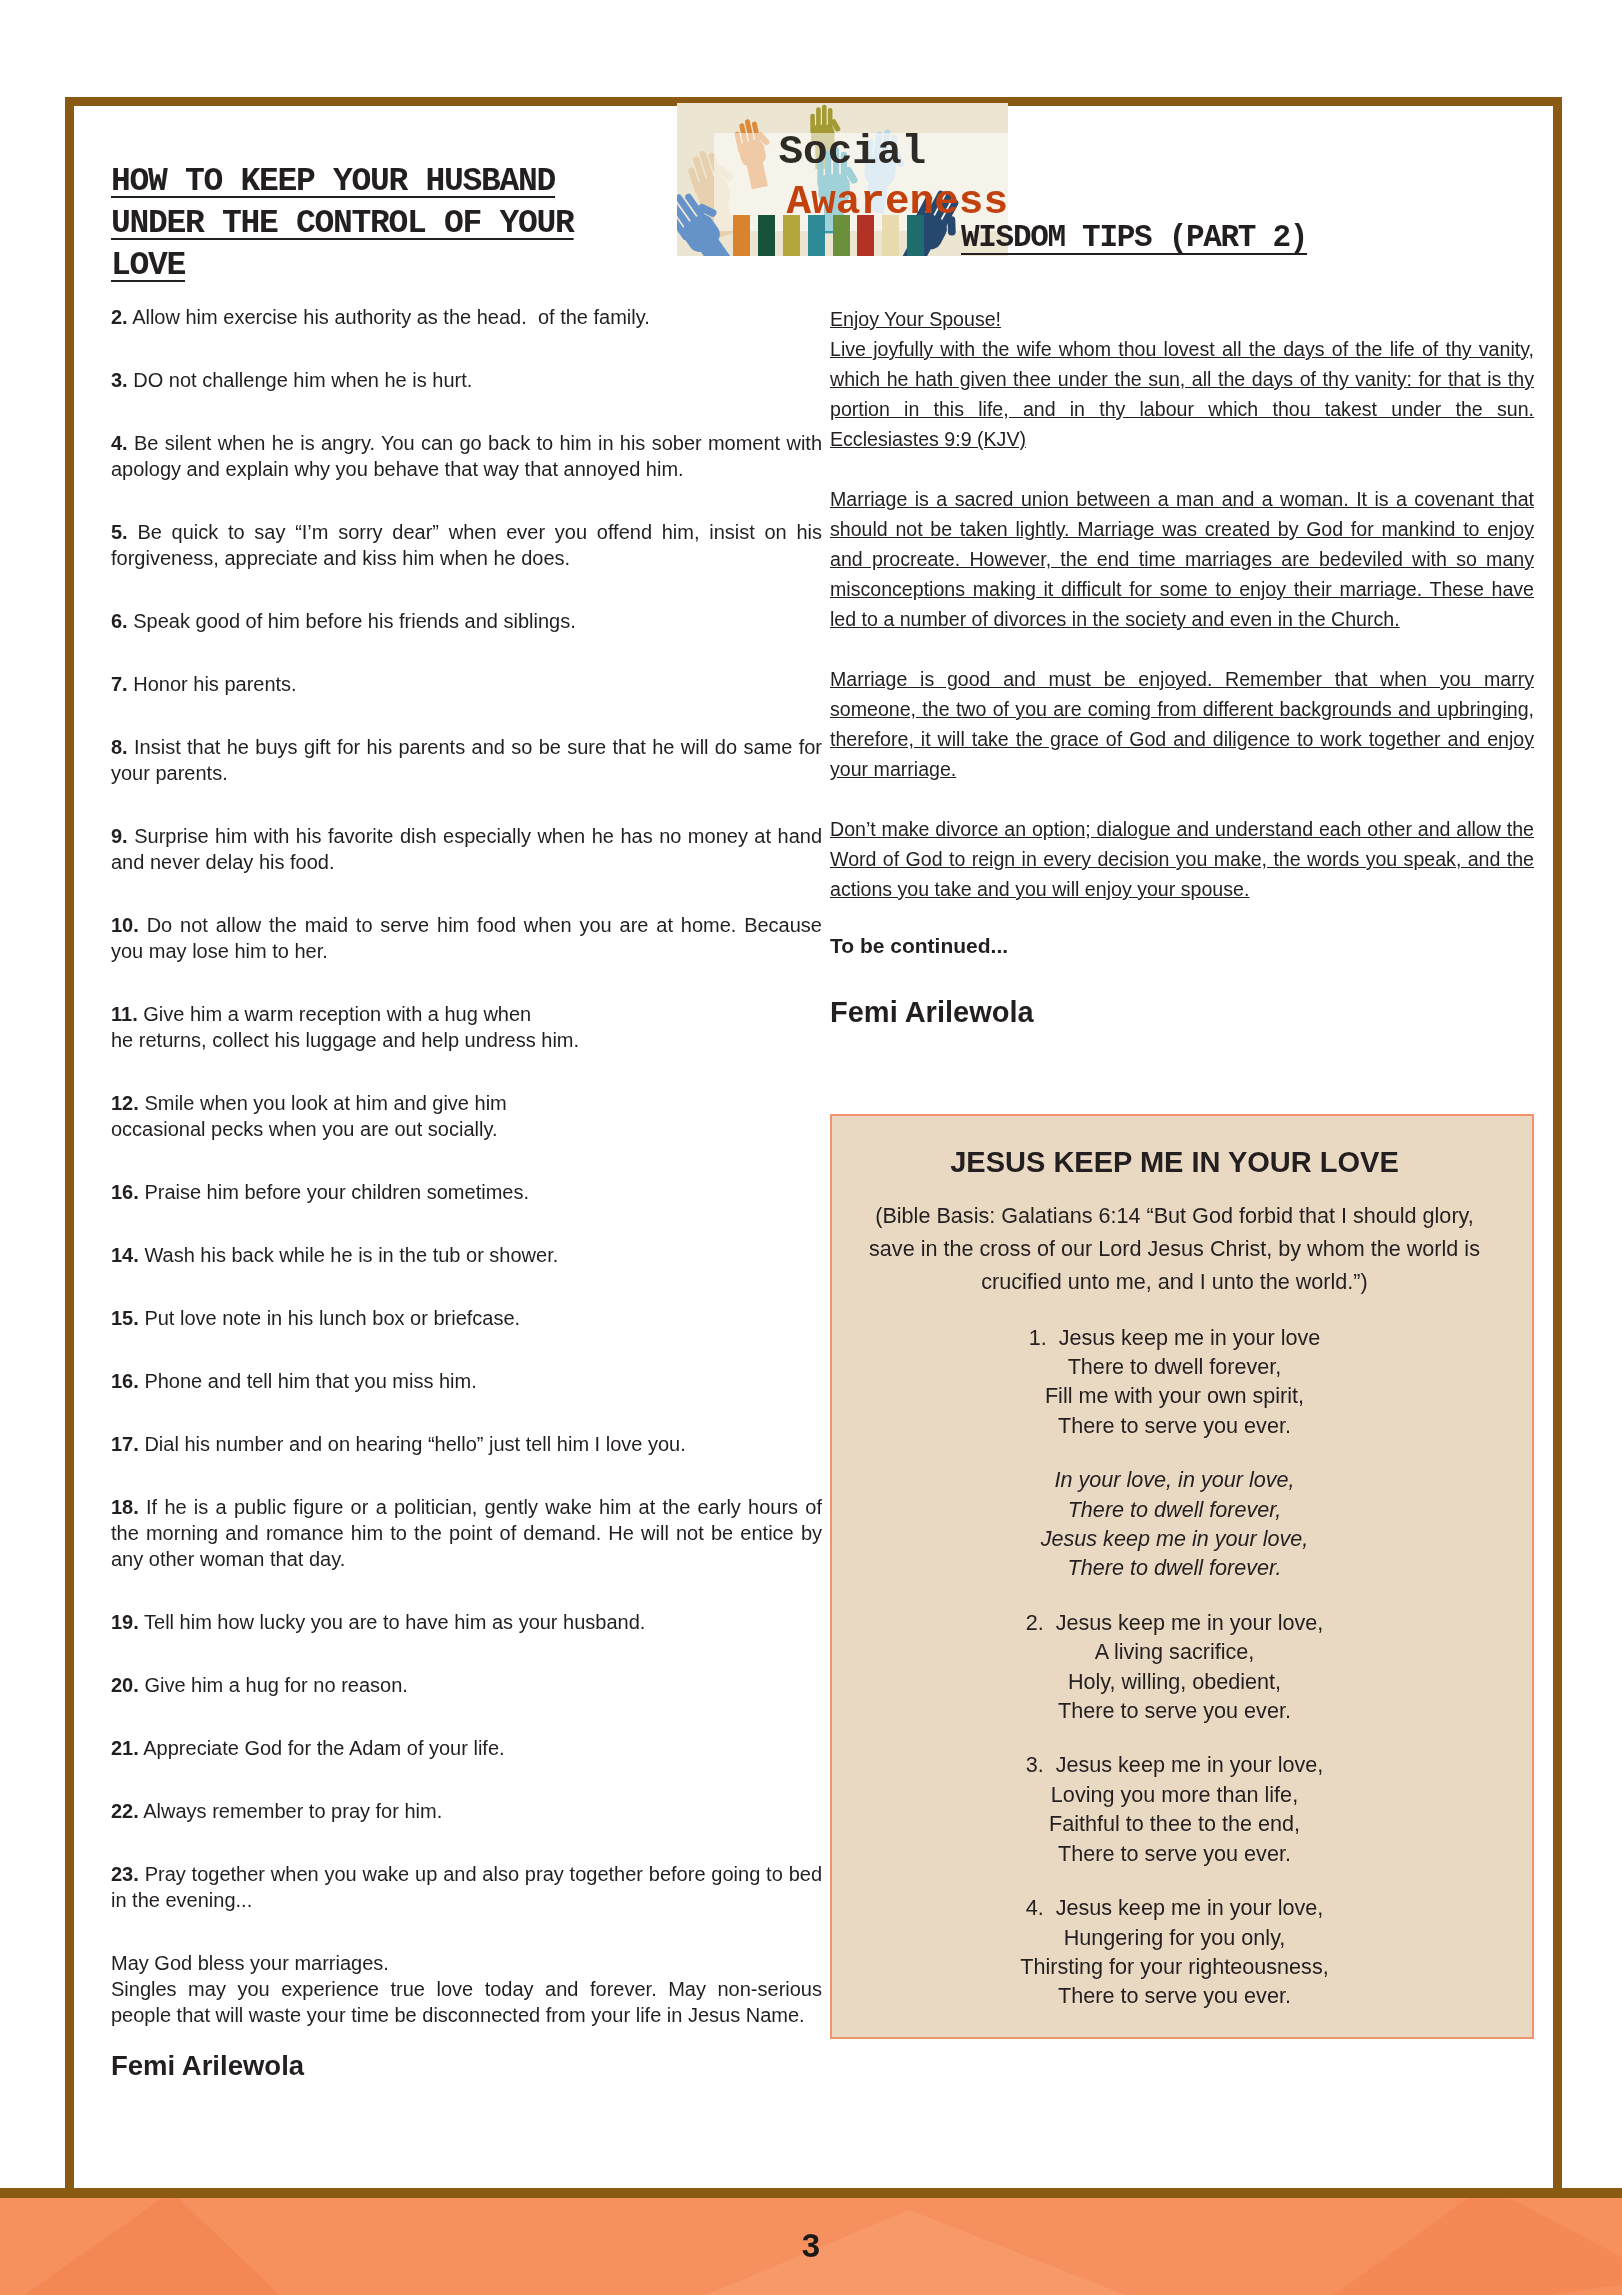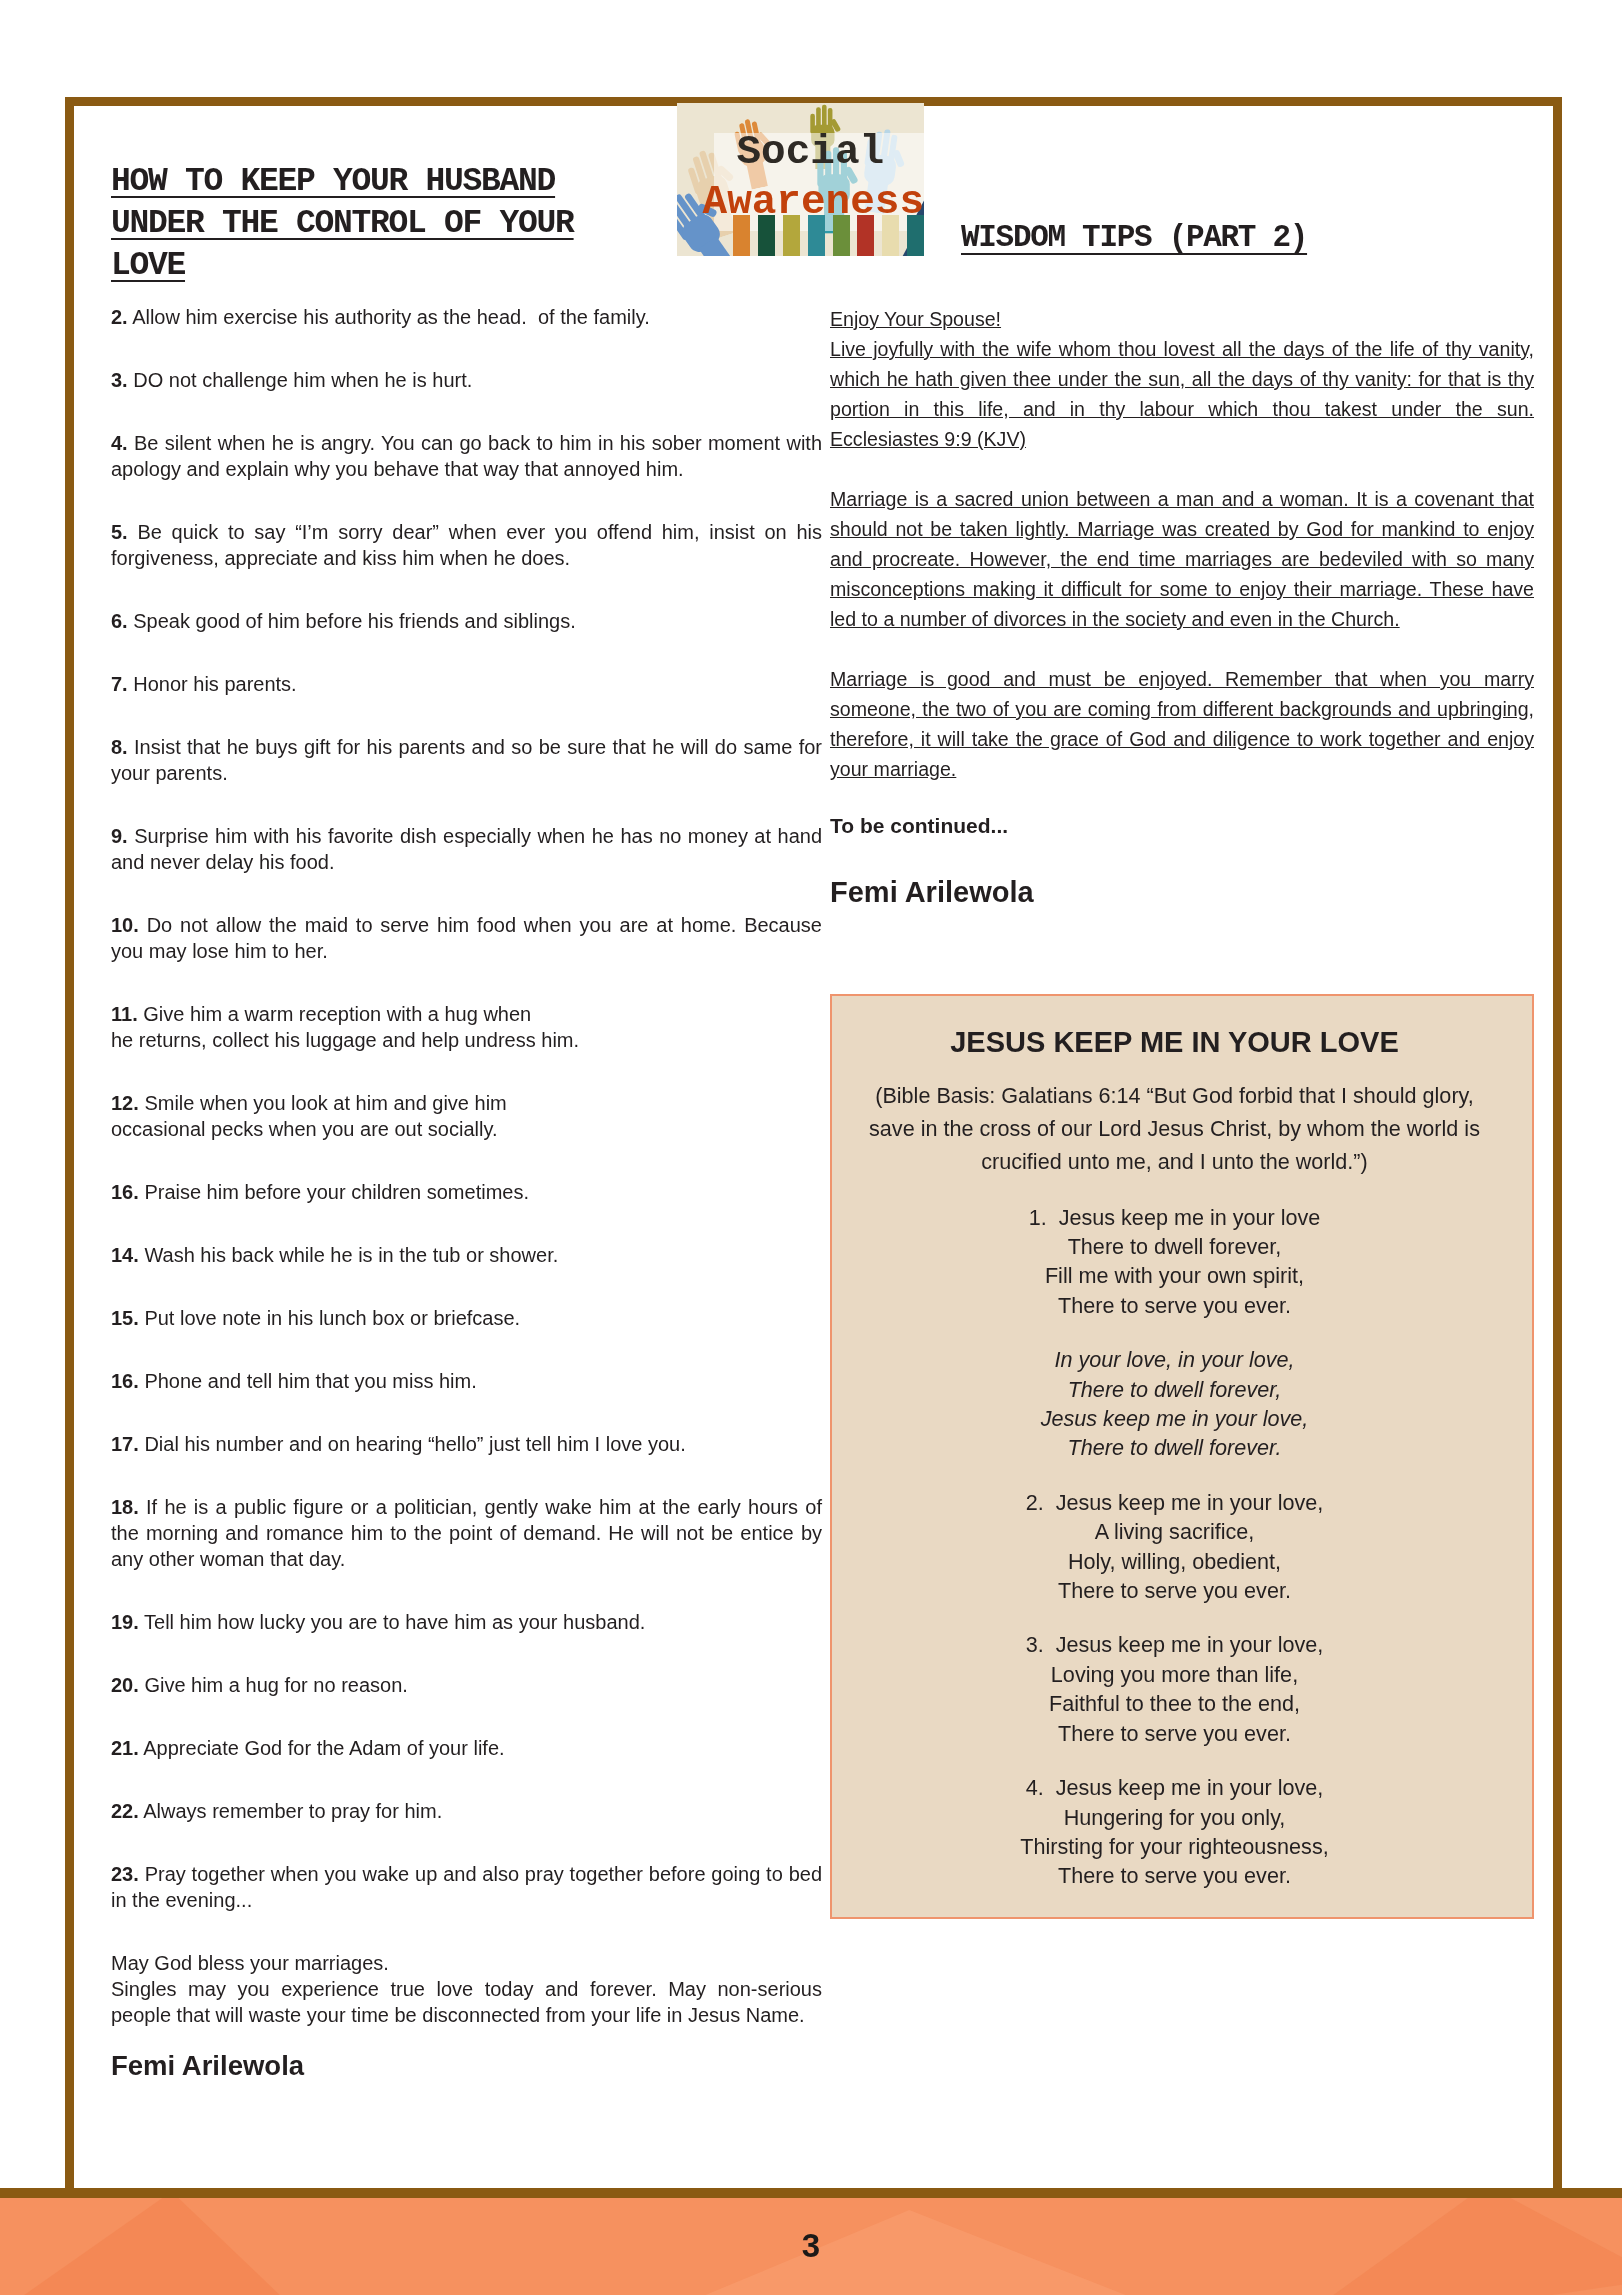--- a/index.html
+++ b/index.html
@@ -7,21 +7,21 @@
     width:1623px;height:2295px;position:relative;background:#ffffff;
     font-family:"Liberation Sans", sans-serif;color:#231f20;overflow:hidden;
   }
   
   .frame{
     position:absolute;left:65px;top:97px;width:1497px;height:2102px;
     border:9.2px solid #8a5a13;box-sizing:border-box;background:#ffffff;
   }
   
   .logo{
-    position:absolute;left:677px;top:103px;width:247px;height:153px;
+    position:absolute;left:677px;top:103px;width:331px;height:153px;
     background:#ece5d2;overflow:hidden;
   }
   .hand{position:absolute;}
   .logo-panel{position:absolute;left:37px;top:30px;right:0;height:98px;background:rgba(255,255,255,0.55);}
   .sleeves{position:absolute;left:56px;bottom:0;display:flex;gap:7.9px;}
   .sleeve{width:17px;height:41px;}
   .logo-social{
     position:absolute;left:19.6px;right:0;top:26px;text-align:center;
     font-family:"Liberation Mono", monospace;font-weight:700;font-size:41px;color:#2e2a25;
   }
@@ -197,20 +197,21 @@
 <div class="right-col">
   <div>
 
       <p class="rpara">Enjoy Your Spouse!
 Live joyfully with the wife whom thou lovest all the days of the life of thy vanity, which he hath given thee under the sun, all the days of thy vanity: for that is thy portion in this life, and in thy labour which thou takest under the sun. Ecclesiastes 9:9 (KJV)</p>
 
       <p class="rpara">Marriage is a sacred union between a man and a woman. It is a covenant that should not be taken lightly. Marriage was created by God for mankind to enjoy and procreate. However, the end time marriages are bedeviled with so many misconceptions making it difficult for some to enjoy their marriage. These have led to a number of divorces in the society and even in the Church.</p>
 
       <p class="rpara">Marriage is good and must be enjoyed. Remember that when you marry someone, the two of you are coming from different backgrounds and upbringing, therefore, it will take the grace of God and diligence to work together and enjoy your marriage.</p>
 
+      <p class="rpara">Don’t make divorce an option; dialogue and understand each other and allow the Word of God to reign in every decision you make, the words you speak, and the actions you take and you will enjoy your spouse.</p>
     </div>
   <p class="tbc">To be continued...</p>
   <p class="author-right">Femi Arilewola</p>
 
   <div class="hymn-box">
     <p class="hymn-title">JESUS KEEP ME IN YOUR LOVE</p>
     <p class="hymn-basis">(Bible Basis: Galatians 6:14 “But God forbid that I should glory, save in the cross of our Lord Jesus Christ, by whom the world is crucified unto me, and I unto the world.”)</p>
     <p class="stanza">1.&nbsp; Jesus keep me in your love
 There to dwell forever,
 Fill me with your own spirit,

